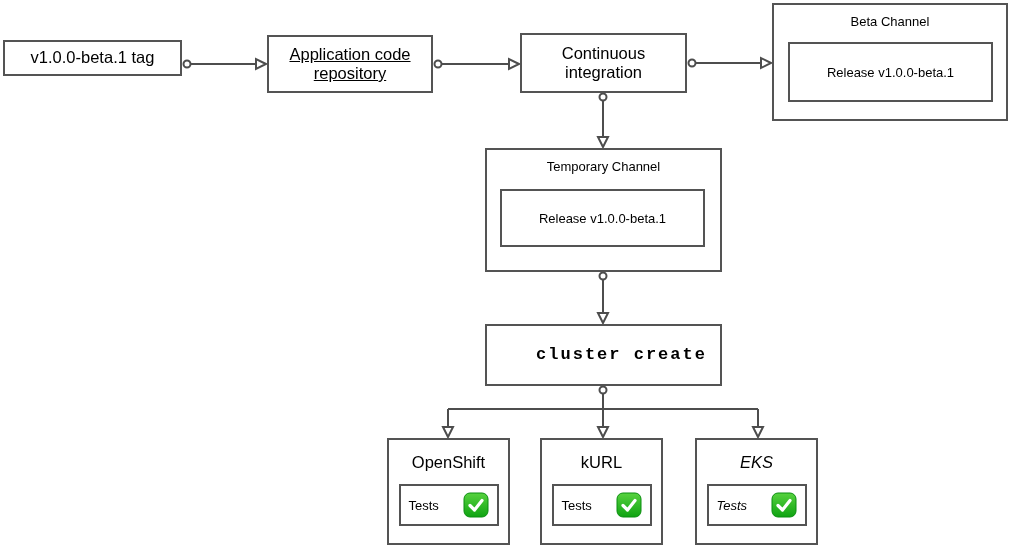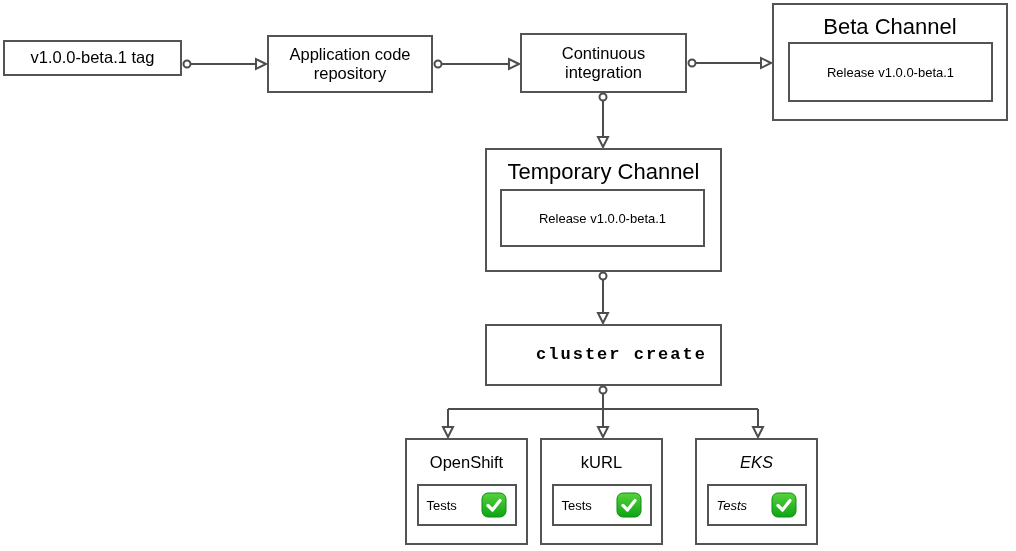--- a/index.html
+++ b/index.html
@@ -27,21 +27,21 @@
   .leaf {
     display: flex;
     align-items: center;
     justify-content: center;
     text-align: center;
     font-size: 16.5px;
     line-height: 1.18;
   }
   .container-node { text-align: center; }
   .container-title {
-    font-size: 22px;
+    font-size: 13px;
     padding-top: 9px;
   }
   .cluster-title {
     font-size: 16.5px;
     padding-top: 13px;
   }
   .inner-box {
     position: absolute;
     box-sizing: border-box;
     border: 2px solid #545454;
@@ -112,21 +112,21 @@
       <polygon points="603,437 598,427 608,427"></polygon>
       <line x1="758" y1="409" x2="758" y2="427"></line>
       <polygon points="758,437 753,427 763,427"></polygon>
     </g>
   </svg>
 
   <div class="node leaf" style="left:3px; top:40px; width:179px; height:36px;">
     <span>v1.0.0-beta.1 tag</span>
   </div>
 
-  <div class="node leaf" style="left:267px; top:35px; width:166px; height:58px;">
+  <div class="node leaf" style="left:267px; top:35px; width:166px; height:58px;text-decoration:underline;">
     <span>Application code repository</span>
   </div>
 
   <div class="node leaf" style="left:520px; top:33px; width:167px; height:60px;">
     <span>Continuous integration</span>
   </div>
 
   <div class="node container-node" style="left:772px; top:3px; width:236px; height:118px;">
     <div class="container-title">Beta Channel</div>
     <div class="inner-box" style="left:14px; top:37px; width:205px; height:60px;">
@@ -138,21 +138,21 @@
     <div class="container-title">Temporary Channel</div>
     <div class="inner-box" style="left:13px; top:39px; width:205px; height:58px;">
       <span>Release v1.0.0-beta.1</span>
     </div>
   </div>
 
   <div class="node leaf" style="left:485px; top:324px; width:237px; height:62px;">
     <span class="mono-label">cluster create</span>
   </div>
 
-  <div class="node container-node" style="left:387px; top:438px; width:123px; height:107px;margin-left:18px;">
+  <div class="node container-node" style="left:387px; top:438px; width:123px; height:107px;">
     <div class="cluster-title">OpenShift</div>
     <div class="inner-box tests-box">
       <span>Tests</span>
       <svg class="check-icon" width="26" height="26" viewBox="0 0 26 26">
         <rect x="1" y="1" width="24" height="24" rx="6" fill="url(#gGreen)" stroke="#0b8f10" stroke-width="1"></rect>
         <path d="M7 13.5 L11.5 18 L19 8.5" stroke="#ffffff" stroke-width="3.2" fill="none" stroke-linecap="round" stroke-linejoin="round"></path>
       </svg>
     </div>
   </div>
 

